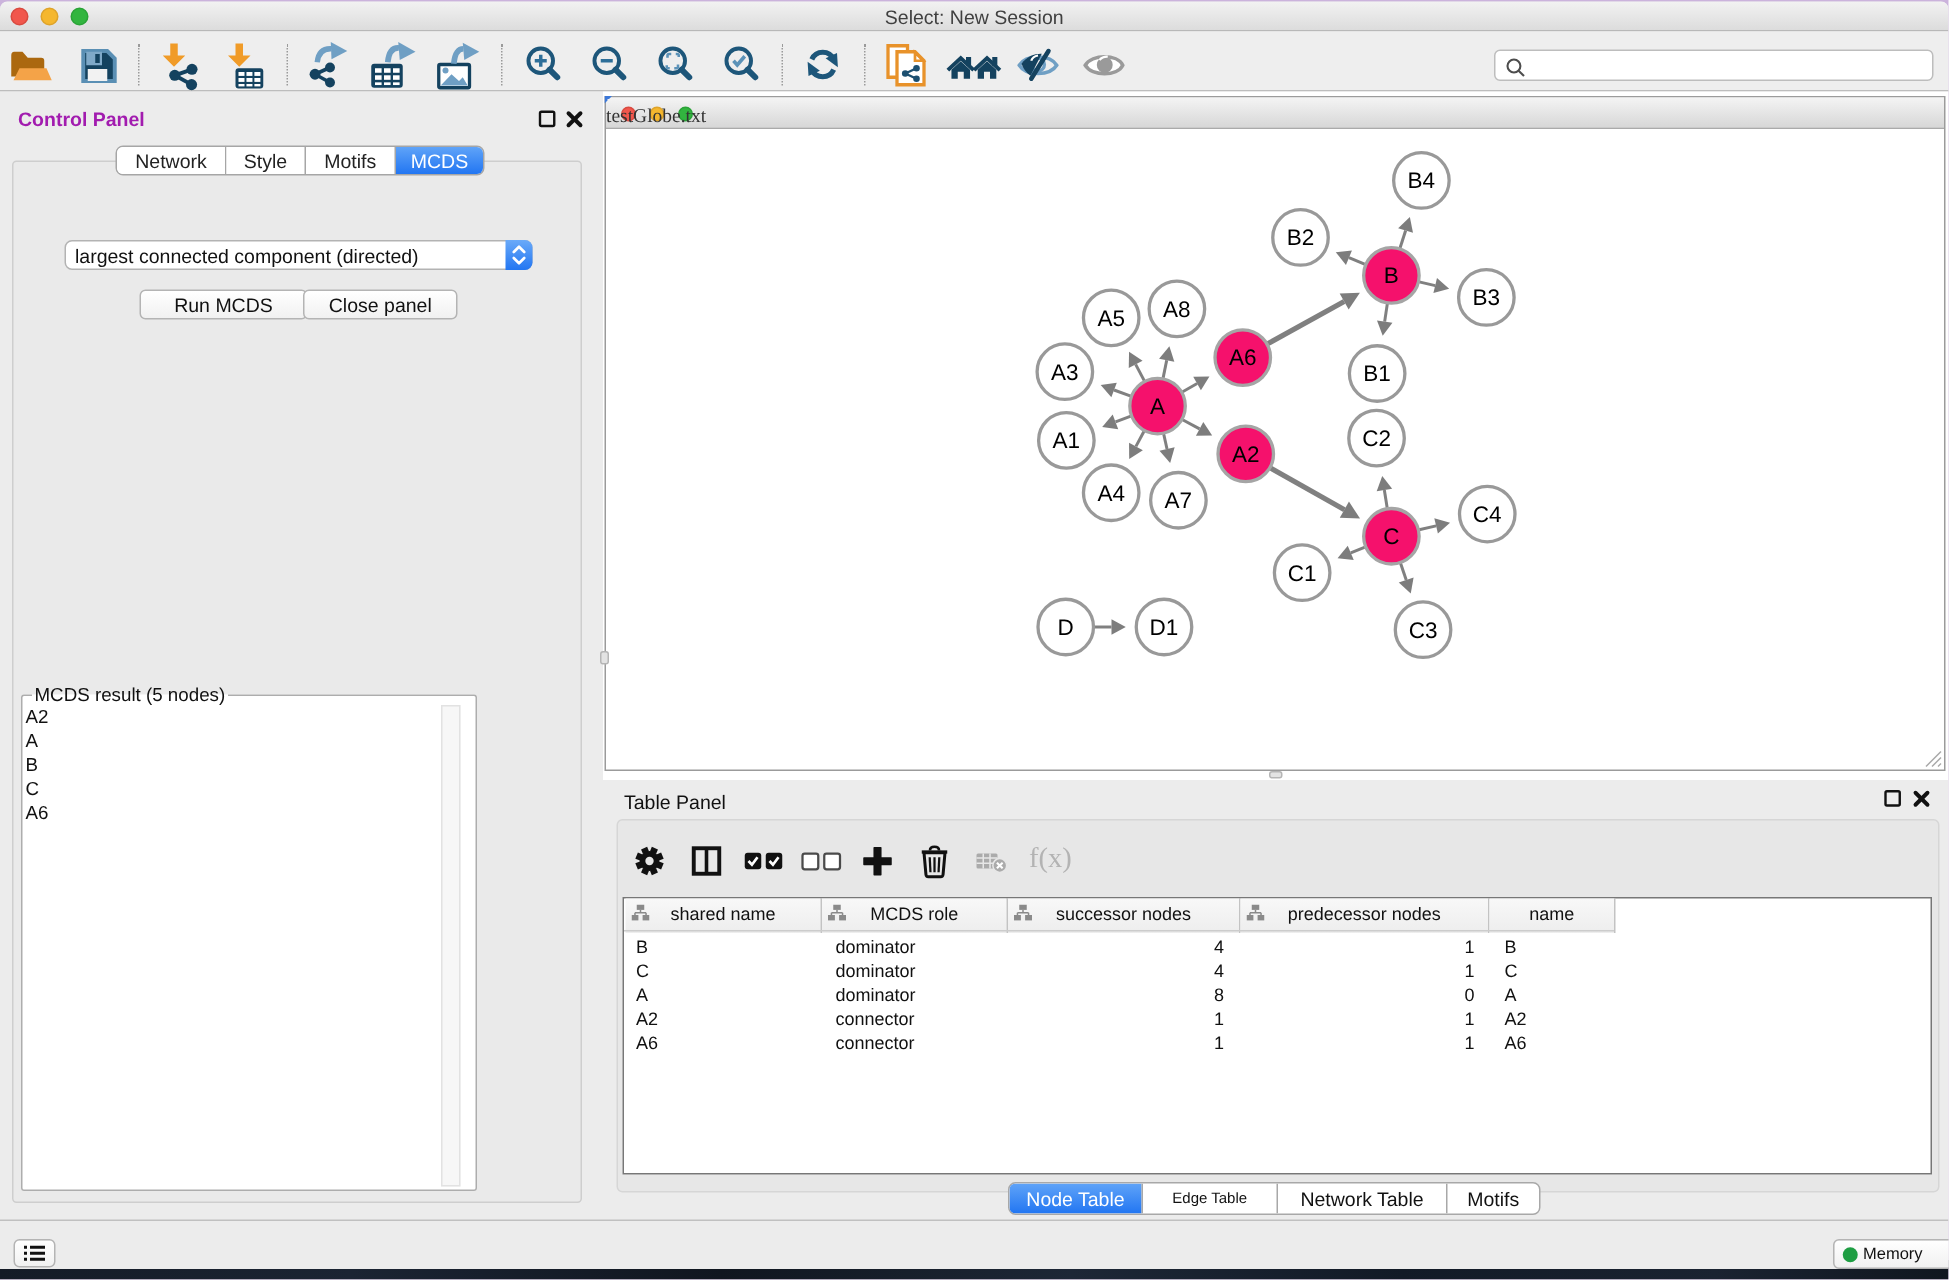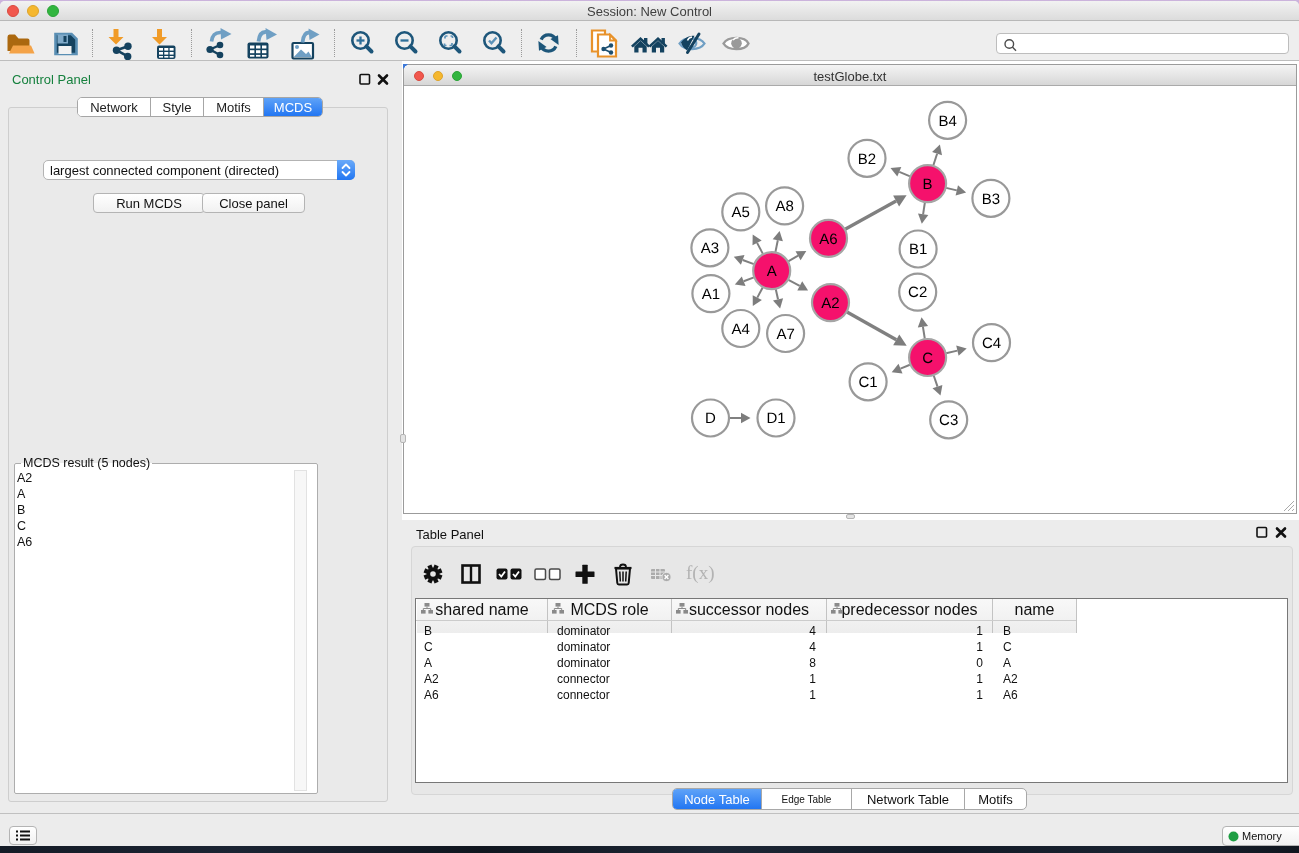--- a/index.html
+++ b/index.html
@@ -16,60 +16,60 @@
 #titlebar .title { position:absolute; left:0; right:0; top:3px; text-align:center;
   font-size:13px; color:#404040; }
 .tl { position:absolute; top:4px; width:12px; height:12px; border-radius:50%; }
 #toolbar { position:absolute; left:0; top:20px; width:1299px; height:40px;
   background:#eeeeee; border-bottom:1px solid #bdbdbd; }
 .tsep { position:absolute; top:8px; height:28px; width:0;
   border-left:1px dotted #9a9a9a; }
 #searchbox { position:absolute; left:996px; top:12px; width:293px; height:21px;
   background:#fff; border:1px solid #bdbdbd; border-radius:4px; }
 #controlpanel { position:absolute; left:0; top:60px; width:402px; height:751px; background:#ececec; }
-#cp-title { position:absolute; left:12px; top:11px; font-size:13px; color:#15803d; }
+#cp-title { position:absolute; left:12px; top:11px; font-size:13px; color:#a21caf;font-weight:bold; }
 #cp-pane { position:absolute; left:8px; top:46px; width:380px; height:695px;
   background:#eaeaea; border:1px solid #cecece; border-radius:3px; }
 #cp-tabs { position:absolute; left:77px; top:36px; height:20px; display:flex;
   border:1px solid #a6a6a6; border-radius:5px; overflow:hidden; background:#fff; z-index:3; }
 #cp-tabs .tab { font-size:13px; color:#222; text-align:center; line-height:19px;
   border-right:1px solid #a6a6a6; background:#fff; }
 #cp-tabs .tab:last-child { border-right:none; }
 #cp-tabs .tab.sel { background:linear-gradient(#5fa3f8,#2276f2); color:#fff; }
 #mdi { position:absolute; left:402px; top:60px; width:897px; height:753px; background:#ffffff; }
 #netframe { position:absolute; left:403px; top:63px; width:894px; height:450px;
   background:#fff; border:1px solid #9b9b9b; }
 #netframe .ftitle { position:absolute; left:0; top:0; right:0; height:21px;
   background:linear-gradient(#f4f4f4,#d7d7d7); border-bottom:1px solid #aaaaaa; }
-#netframe .ftitle .t { position:absolute; left:0; right:0; top:4px; text-align:center;
-  font-size:13px; color:#333; }
+#netframe .ftitle .t { position:absolute; left:0; right:0; top:4px; text-align:left;
+  font-size:13px; color:#333;font-family:Liberation Serif, serif; }
 .ftl { position:absolute; top:6px; width:10px; height:10px; border-radius:50%; }
 #tablepanel { position:absolute; left:402px; top:519px; width:897px; height:294px; background:#ececec; }
 #tp-title { position:absolute; left:14px; top:7px; font-size:13px; color:#111; }
 #tp-inner { position:absolute; left:9px; top:26px; width:882px; height:249px;
   background:#e7e7e7; border:1px solid #d6d6d6; border-radius:4px; }
 #tp-table { position:absolute; left:13px; top:78px; width:873px; height:185px;
   background:#fff; border:1px solid #777; }
 #statusbar { position:absolute; left:0; top:812px; width:1299px; height:32px;
   background:#ececec; border-top:1px solid #c0c0c0; }
 .btn { background:linear-gradient(#ffffff,#f1f1f1); border:1px solid #b4b4b4; border-radius:4px; }
-.thdr { position:absolute; top:0; height:34px; background:linear-gradient(#f8f8f8,#ededed);
-  border-right:1px solid #c3c3c3; font-size:16px; color:#111; text-align:center; line-height:21px; }
+.thdr { position:absolute; top:0; height:23px; background:linear-gradient(#f8f8f8,#ededed);
+  border-right:1px solid #c3c3c3; font-size:12px; color:#111; text-align:center; line-height:21px; }
 .trow { position:absolute; height:16px; font-size:12px; color:#111; line-height:16px; }
 svg text { text-rendering: geometricPrecision; }
 </style>
 </head>
 <body>
 <div id="desktopbottom"></div>
 <div id="app">
   <div id="titlebar">
     <div class="tl" style="left:7px;background:#f1574d;border:0.5px solid #d94a40;"></div>
     <div class="tl" style="left:27px;background:#f5b72e;border:0.5px solid #deA32a;"></div>
     <div class="tl" style="left:47px;background:#32b53f;border:0.5px solid #2aa337;"></div>
-    <div class="title">Session: New Control</div>
+    <div class="title">Select: New Session</div>
   </div>
   <div id="toolbar">
     <div class="tsep" style="left:92px"></div>
     <div class="tsep" style="left:191px"></div>
     <div class="tsep" style="left:334px"></div>
     <div class="tsep" style="left:521px"></div>
     <div class="tsep" style="left:576px"></div>
     <svg style="position:absolute;left:0;top:0" width="1299" height="40" viewBox="0 0 1299 40">
         <path d="M7.5 16 Q7.5 13.5 9.5 13.5 H15 L18.5 17.5 H27.5 Q29.5 17.5 29.5 19.5 V30 H7.5 Z" fill="#ab680f"></path>
         <path d="M13 24.5 L31 24.5 L34.5 32.5 L9 32.5 Z" fill="#f4a348"></path>

